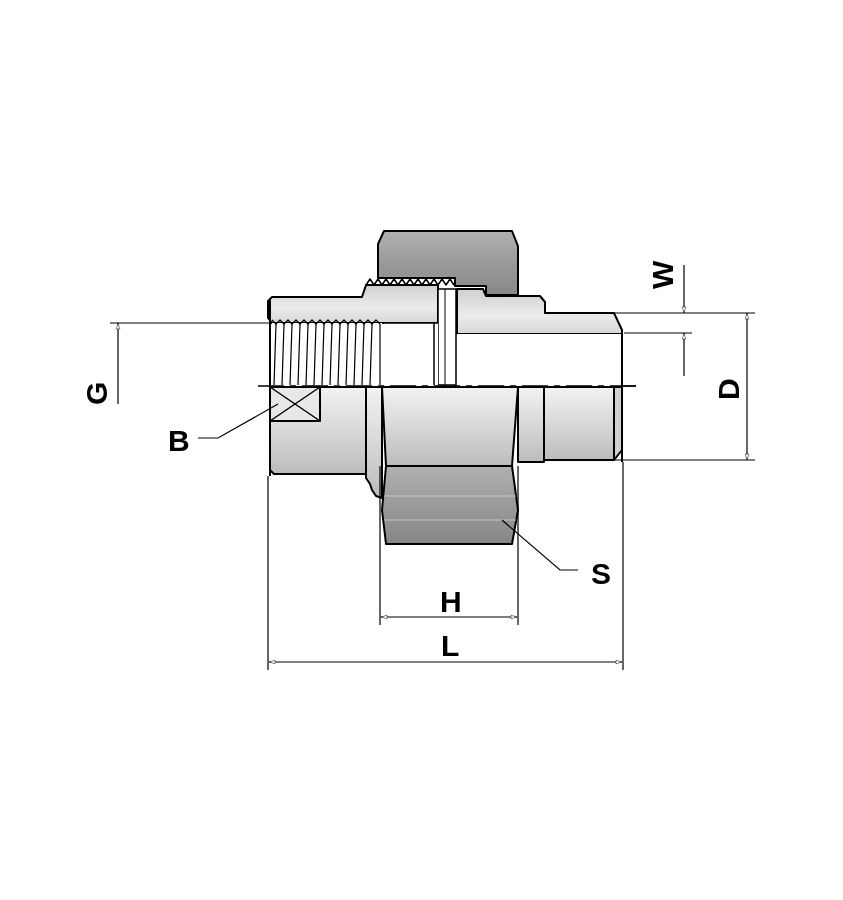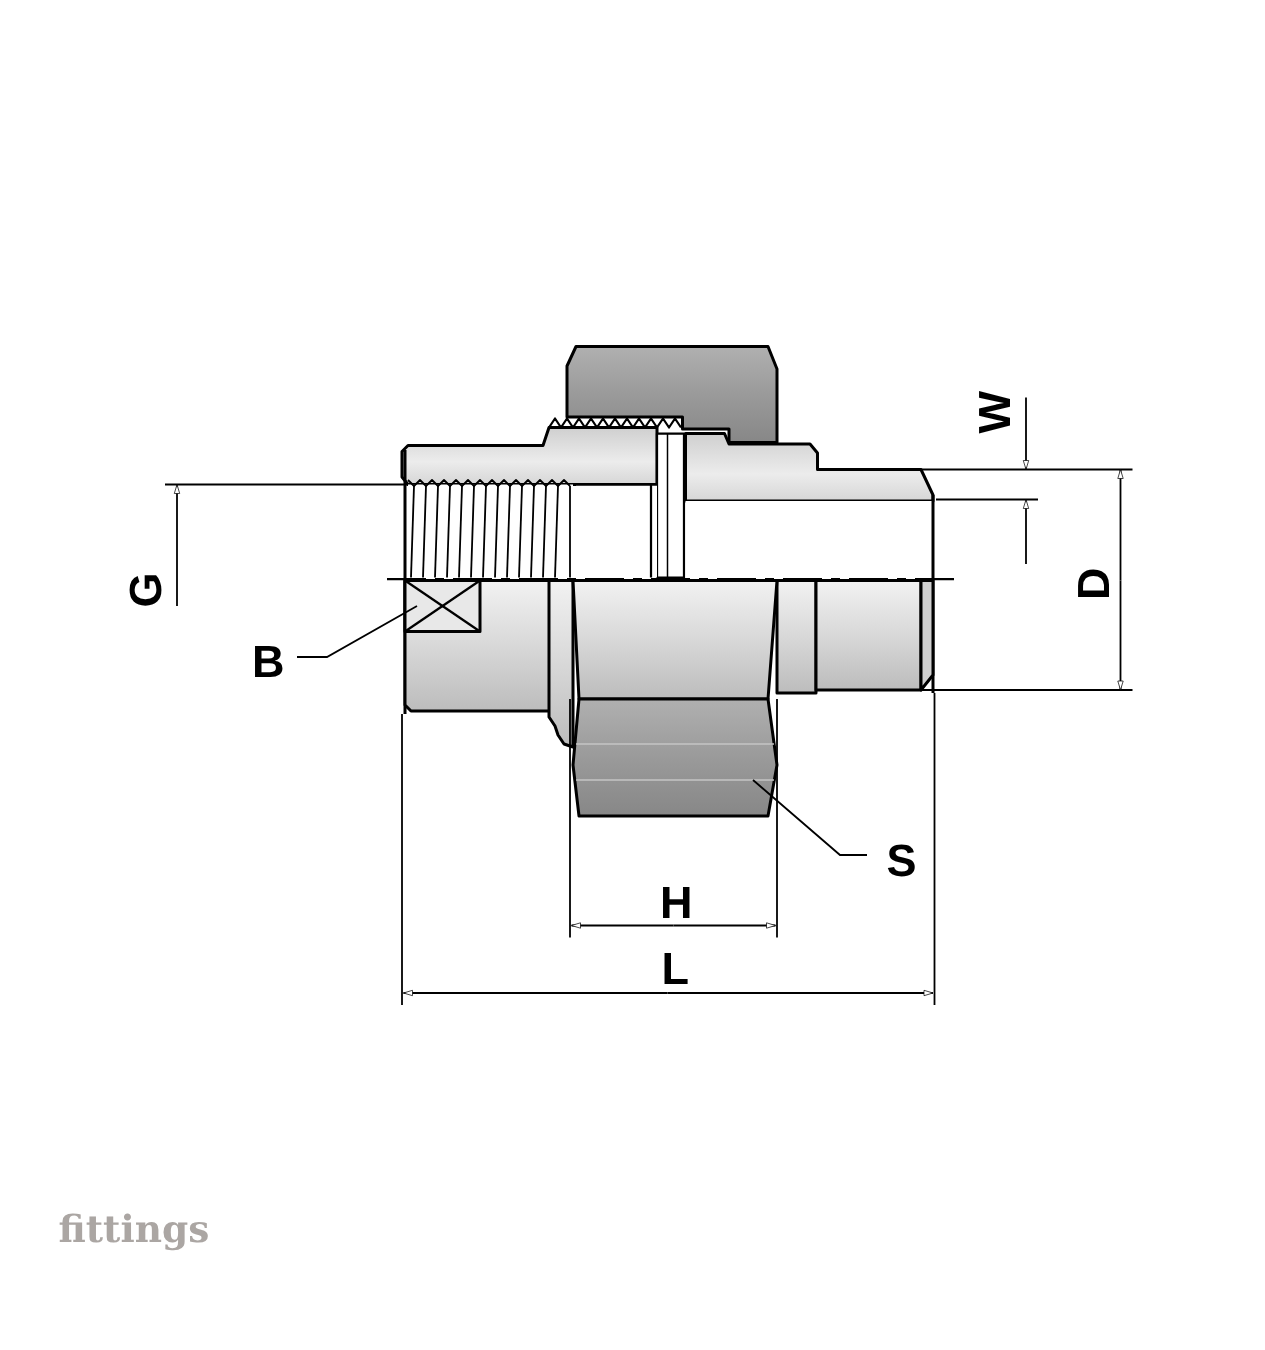--- a/index.html
+++ b/index.html
@@ -134,14 +134,13 @@
   <text class="dim-label" transform="translate(107,405) rotate(-90)">G</text>
   <text class="dim-label" x="168" y="451">B</text>
   <text class="dim-label" transform="translate(673,289) rotate(-90)">W</text>
   <text class="dim-label" transform="translate(739,400) rotate(-90)">D</text>
   <text class="dim-label" x="591" y="584">S</text>
   <text class="dim-label" x="440" y="612">H</text>
   <text class="dim-label" x="441" y="656">L</text>
 </svg>
 
 <div class="logo">
-  <span class="logo-sub">fittings</span>
 </div>
 
 </body></html>

